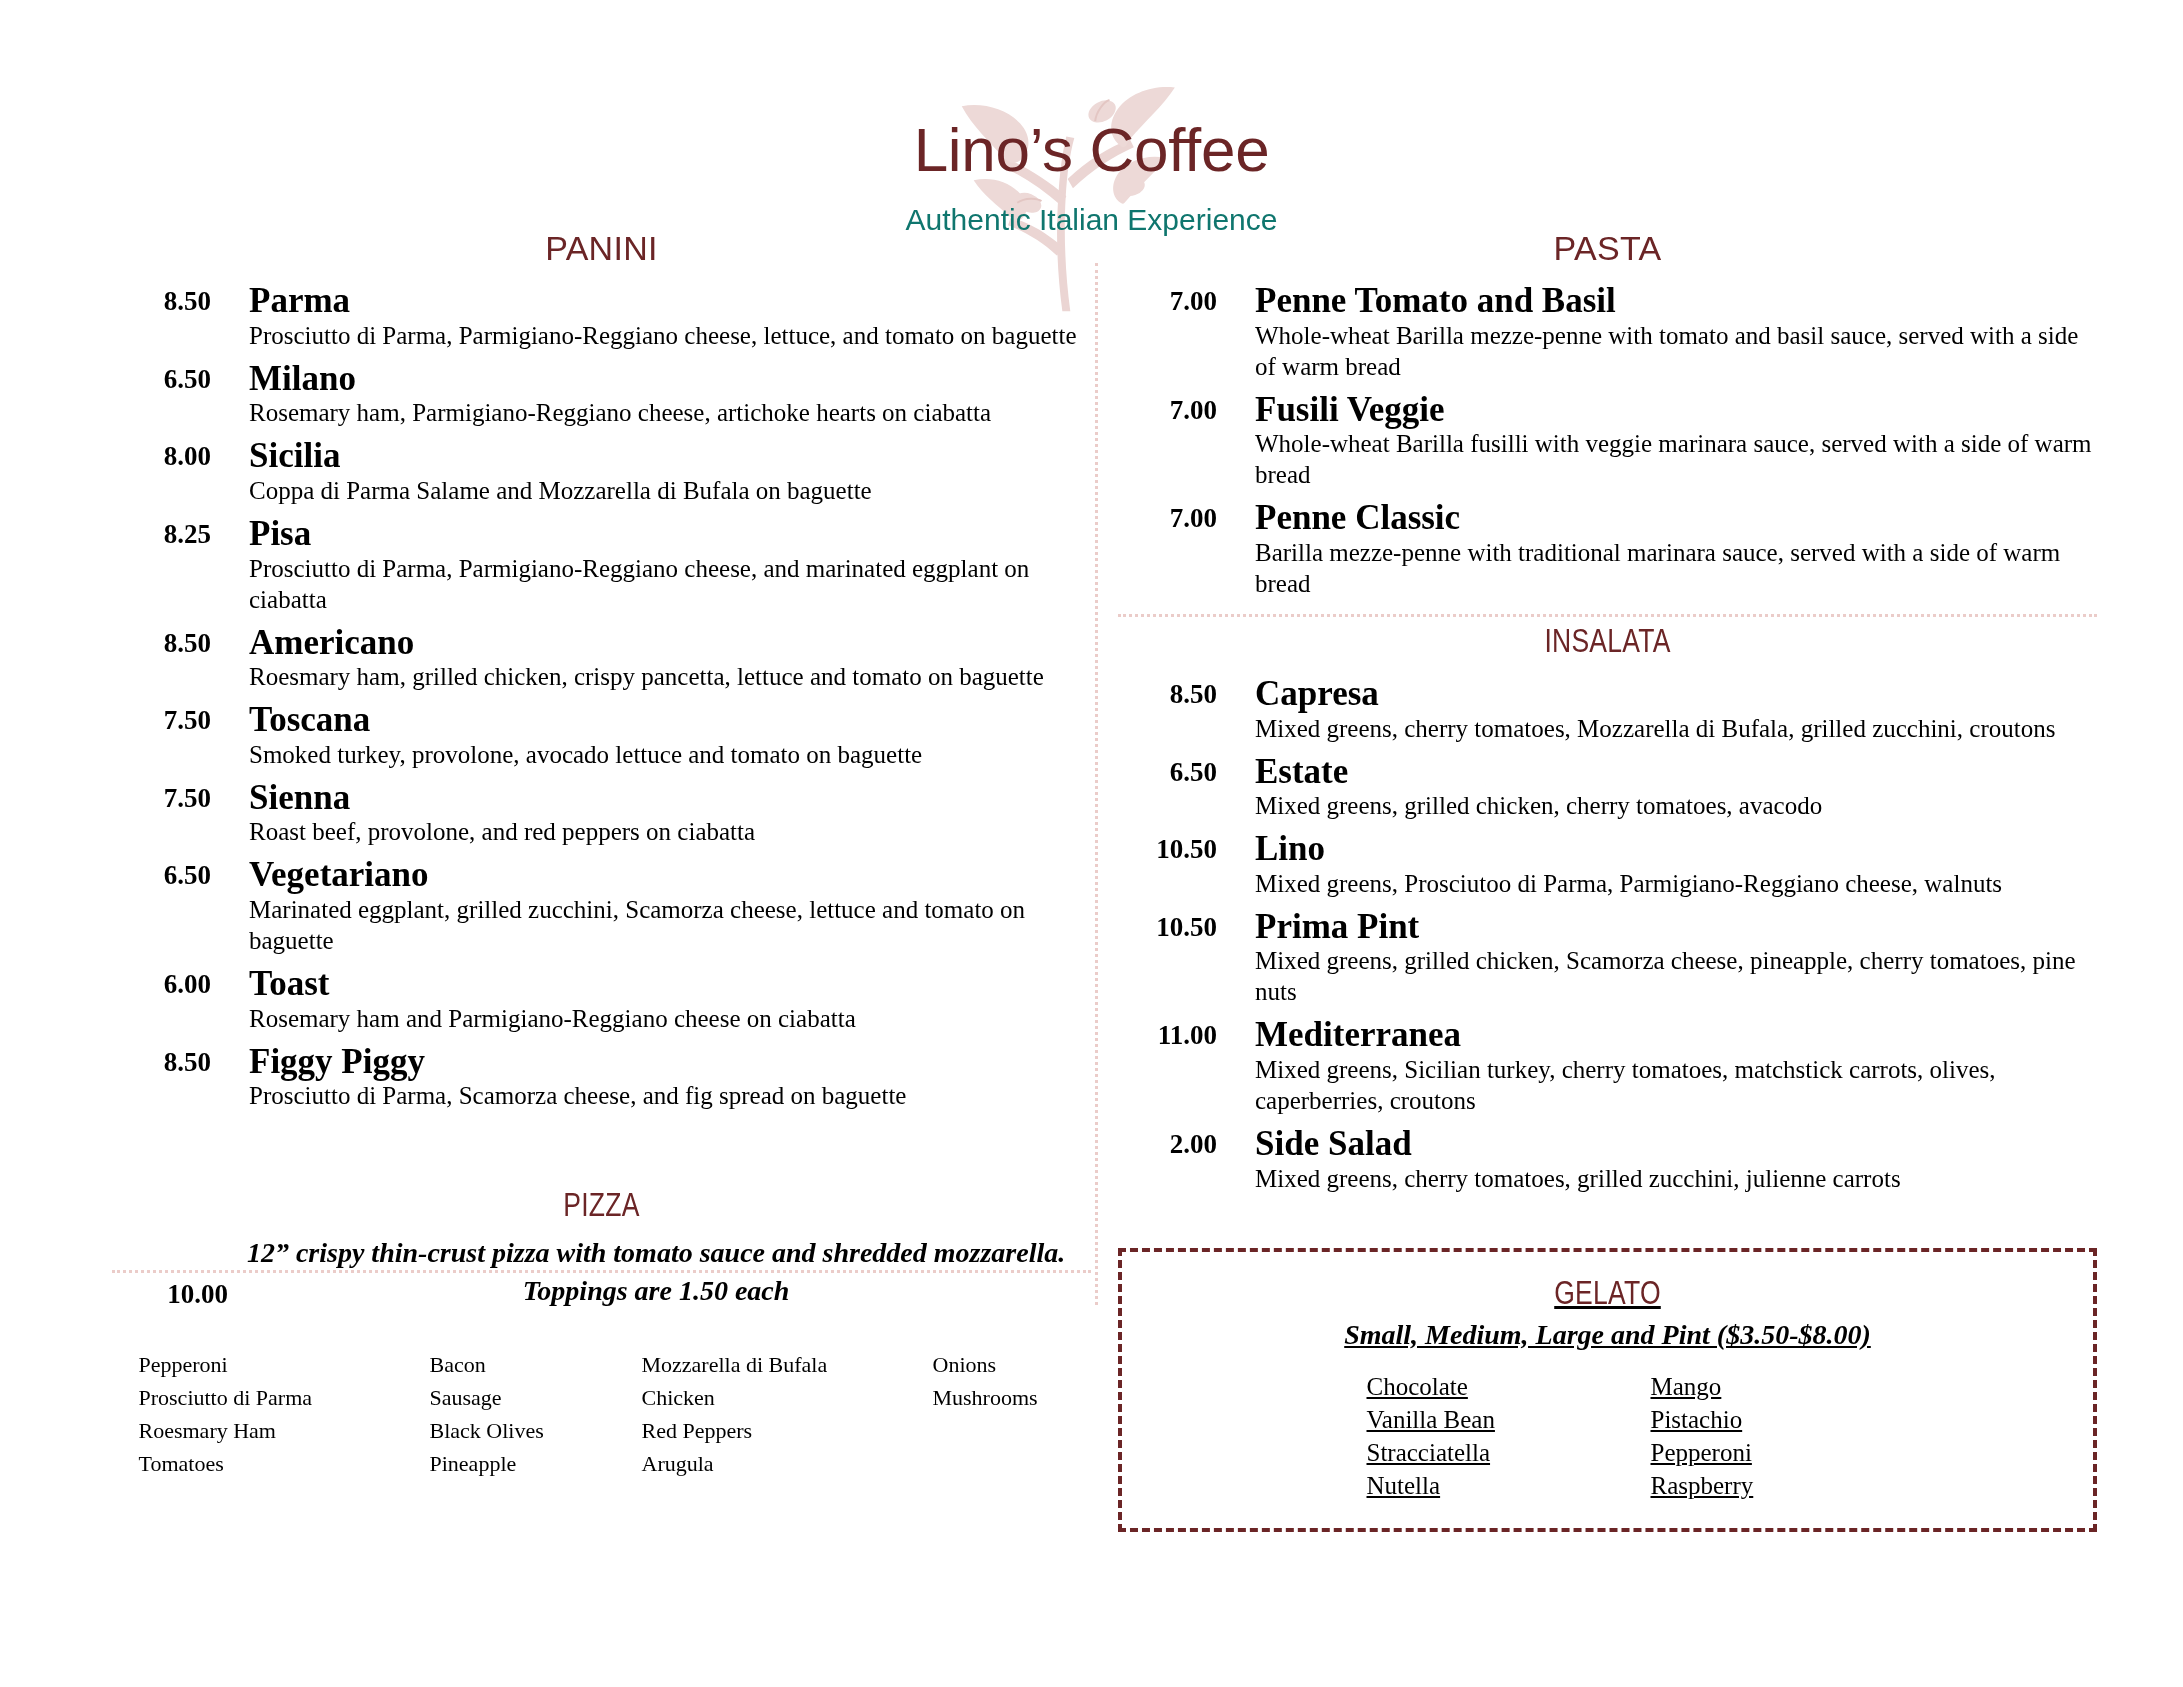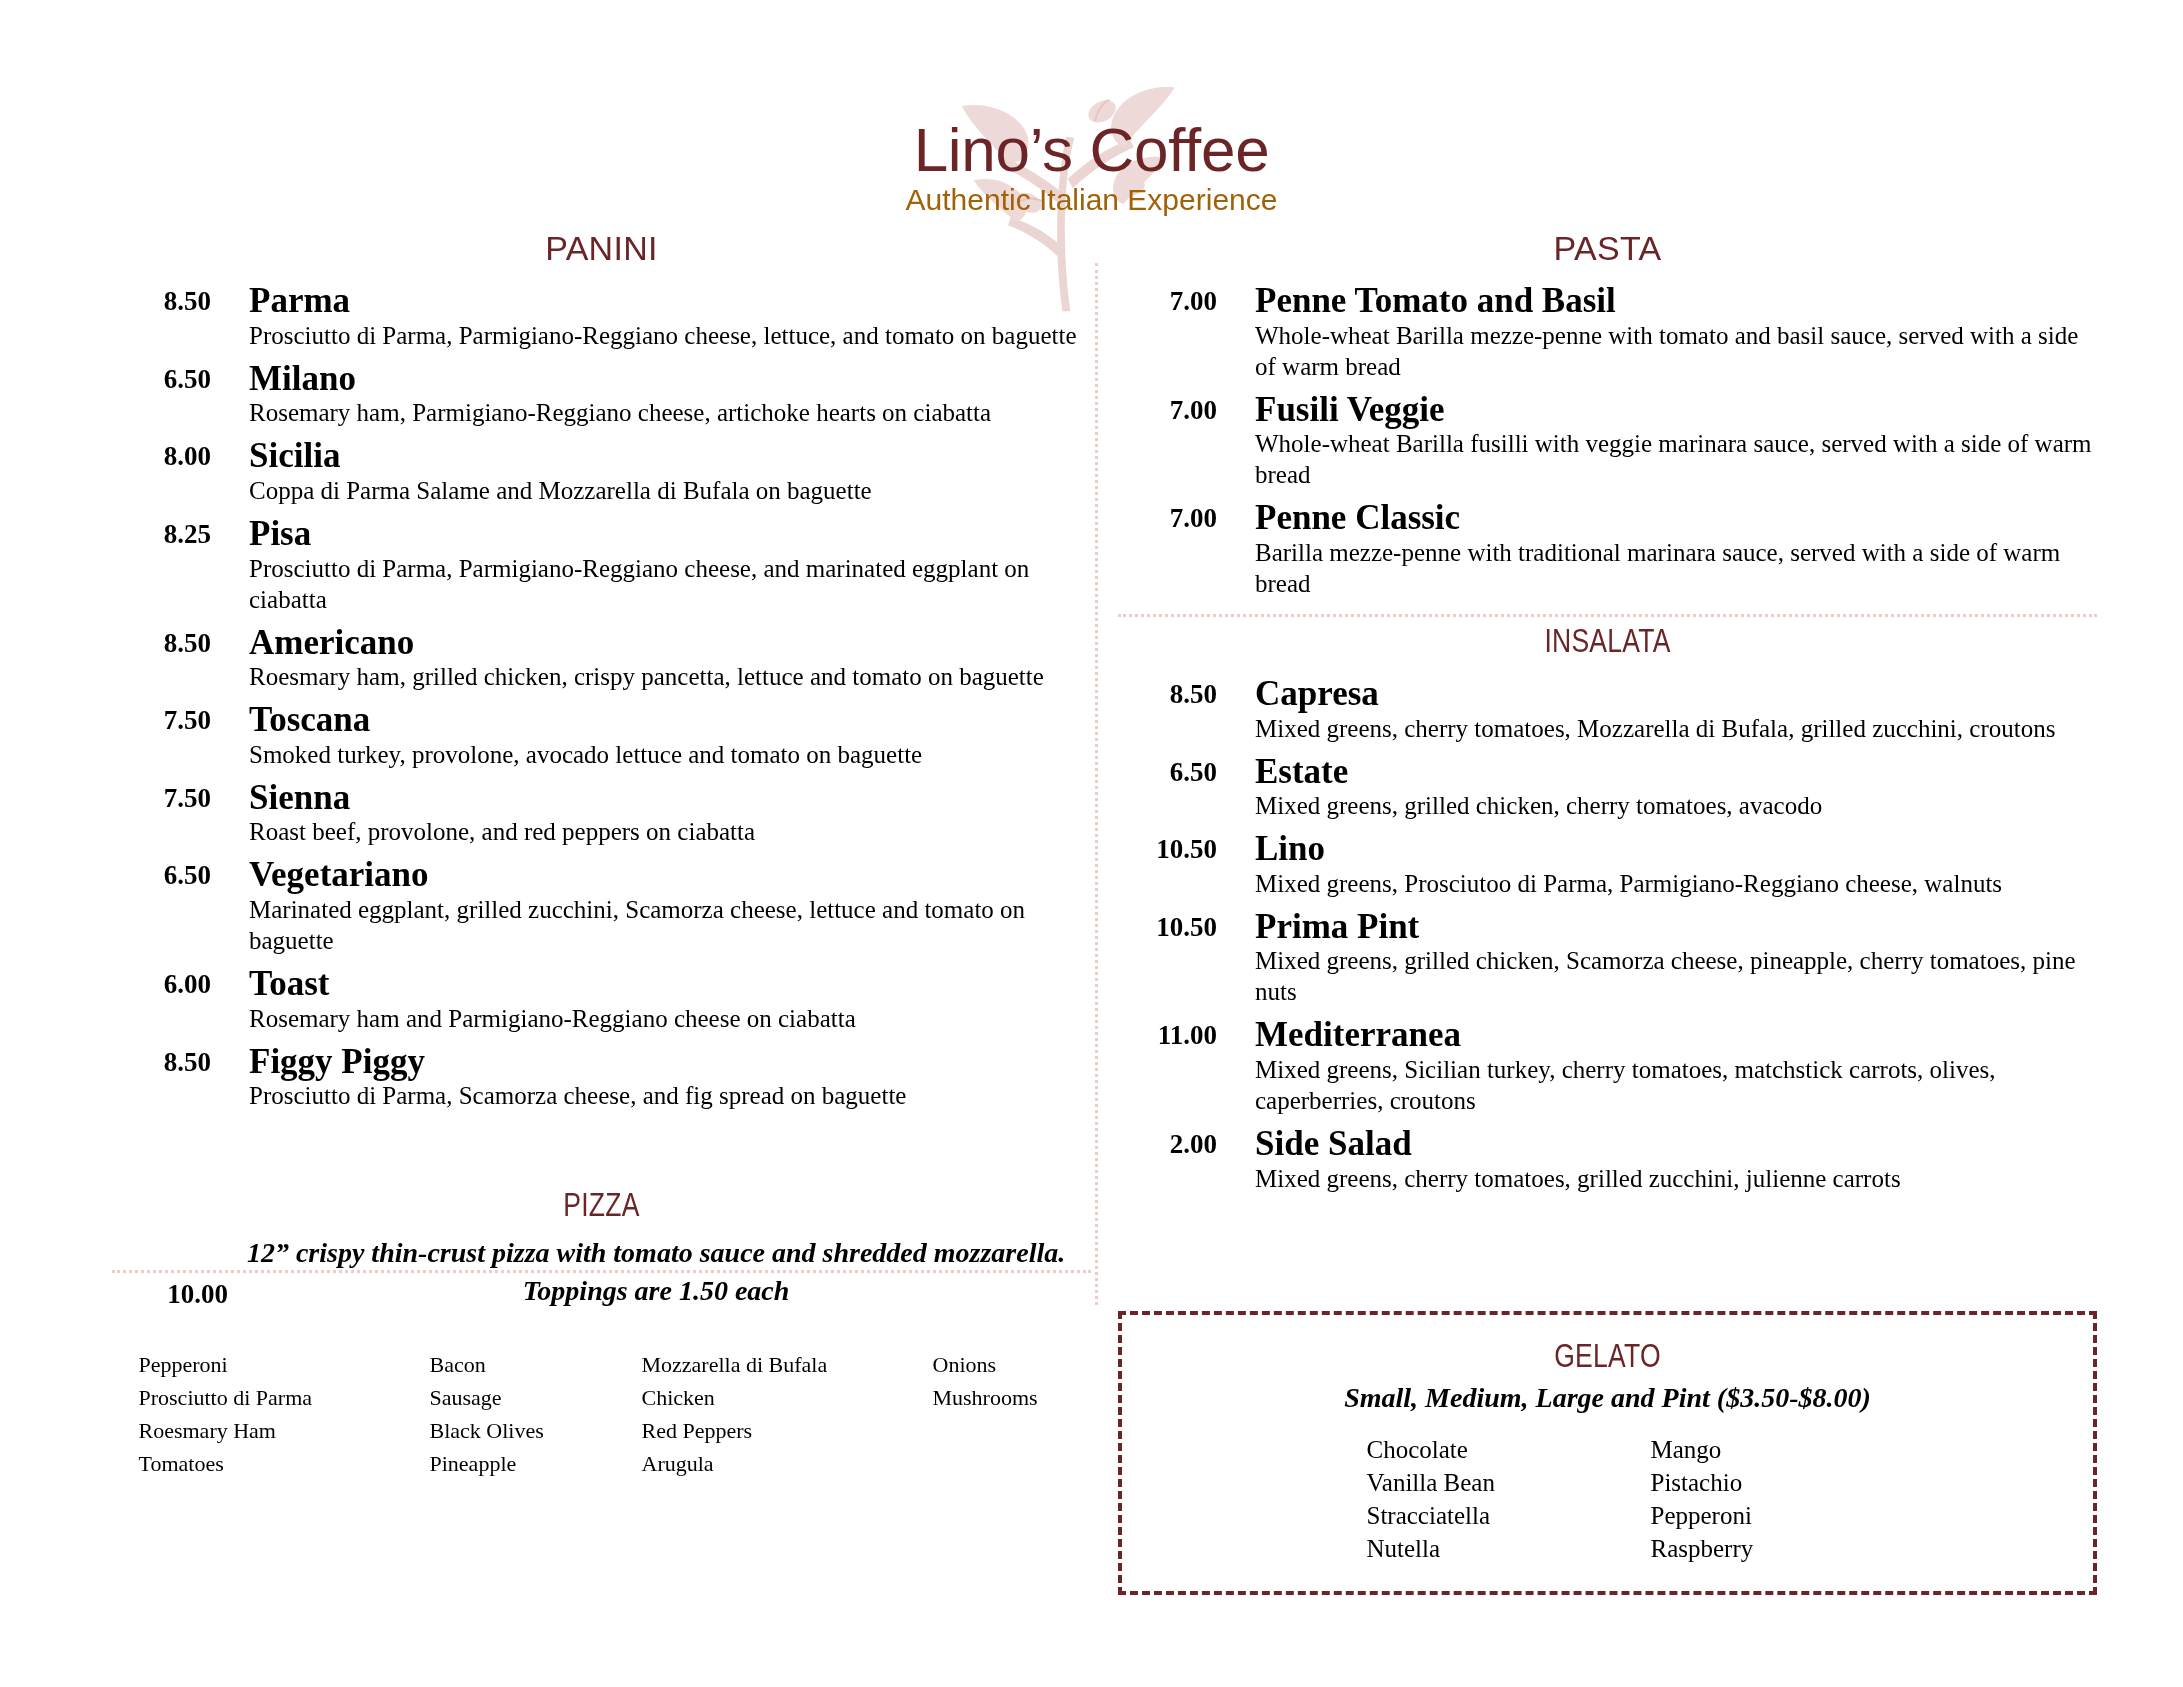--- a/index.html
+++ b/index.html
@@ -49,22 +49,22 @@
     font-size: 62px;
     line-height: 1.0;
     color: #6B2526;
     letter-spacing: -0.3px;
     font-weight: normal;
   }
   .brand-tagline {
     font-family: "Liberation Sans", "DejaVu Sans", sans-serif;
     font-size: 30px;
     line-height: 1.25;
-    color: #a16207;
-    margin-top: 0;
+    color: #0f766e;
+    margin-top: 20px;
     font-weight: normal;
   }
 
   
   .col-left {
     position: absolute;
     left: 112px;
     top: 218px;
     width: 979px;
     z-index: 2;
@@ -189,26 +189,27 @@
   }
   .toppings .tcol:nth-child(1) { flex: 0 0 291px; }
   .toppings .tcol:nth-child(2) { flex: 0 0 212px; }
   .toppings .tcol:nth-child(3) { flex: 0 0 291px; }
   .toppings .tcol:nth-child(4) { flex: 0 0 185px; }
 
   
   .gelato-box {
     position: absolute;
     left: 1118px;
-    top: 1311px;
+    top: 1248px;
     width: 979px;
     height: 284px;
     border: 4px dashed #6B2526;
     box-sizing: border-box;
     z-index: 2;
+    text-decoration: underline;
   }
   .gelato-sizes {
     text-align: center;
     font-weight: bold;
     font-style: italic;
     font-size: 28px;
     line-height: 34px;
     margin-bottom: 18.5px;
   }
   .gelato-flavors {

